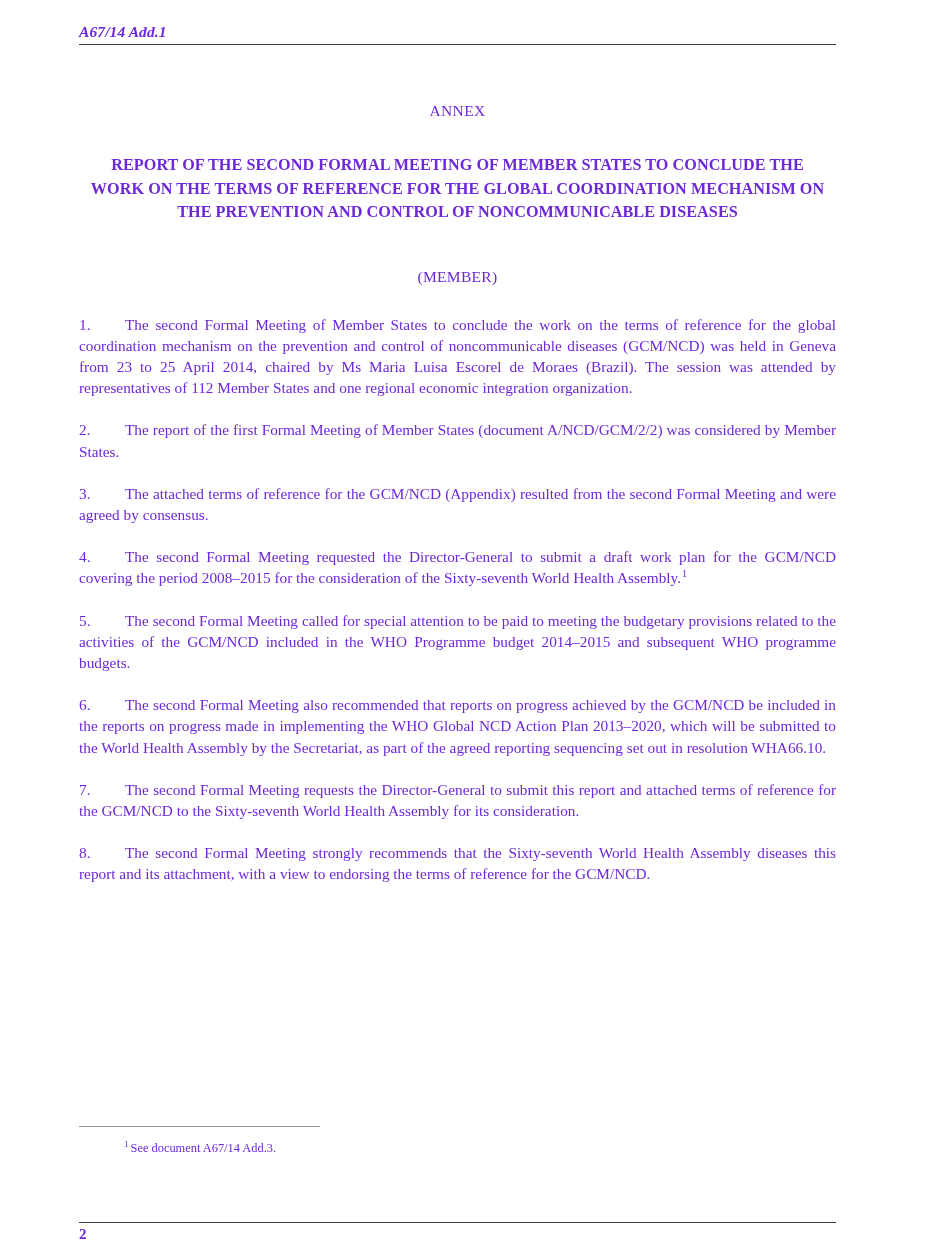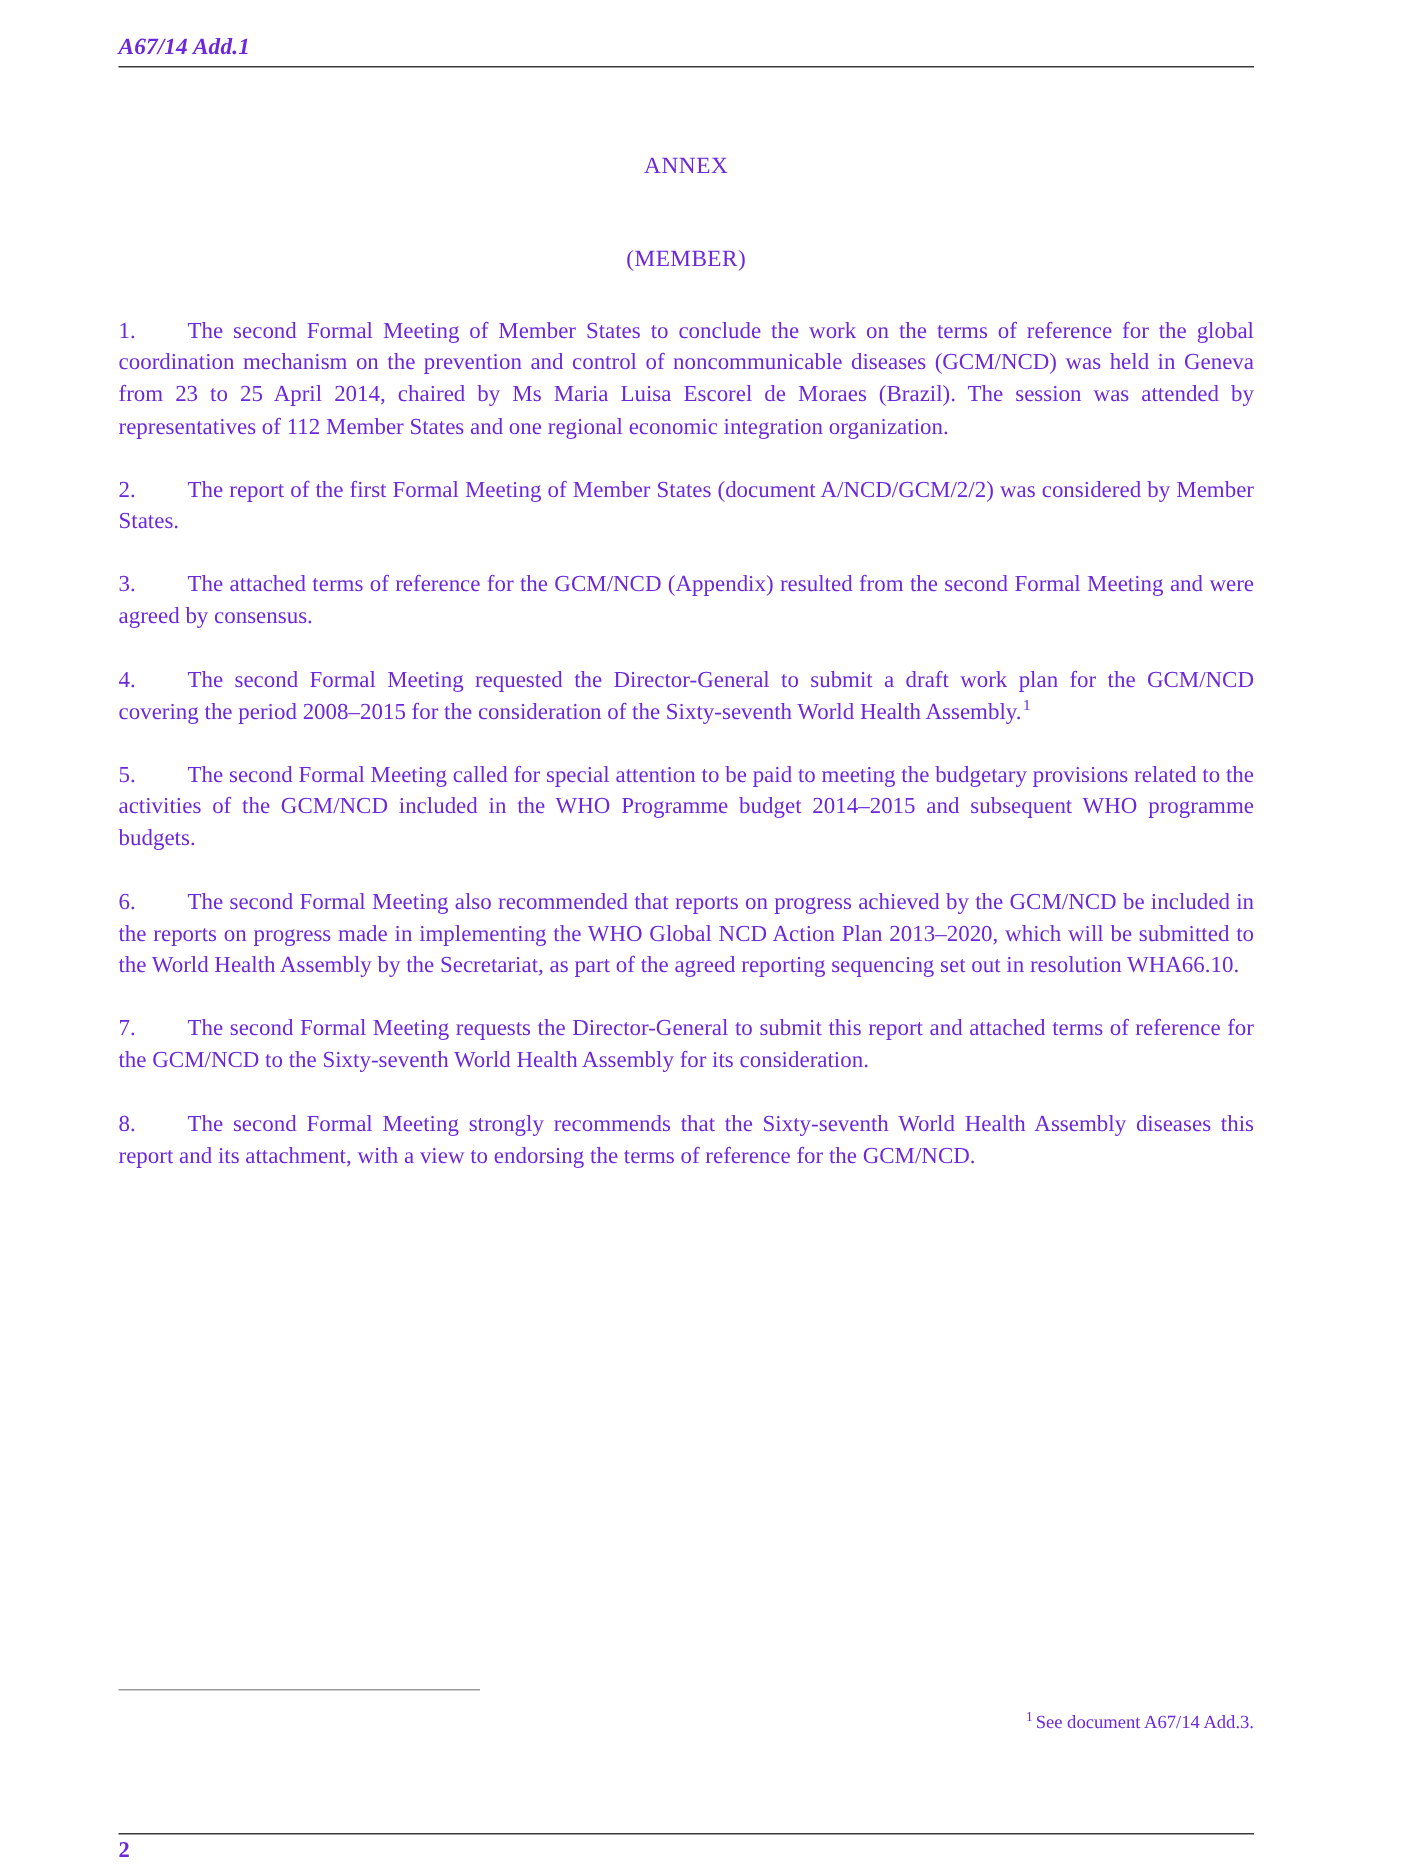--- a/index.html
+++ b/index.html
@@ -141,21 +141,20 @@
     width: 241px;
     height: 0;
     margin: 0 0 13px 0;
   }
 
   .footnote {
     font-size: 12.4px;
     line-height: 16px;
     margin: 0;
     padding-left: 45px;
-    text-align: right;
   }
 
   .footnote sup {
     font-size: 9px;
     vertical-align: super;
     line-height: 0;
     padding-right: 2px;
   }
 
   
@@ -189,20 +188,21 @@
 
   <div class="page-header">
     <span class="doc-symbol">A67/14 Add.1</span>
     <div class="rule"></div>
   </div>
 
   <div class="content">
 
     <div class="annex-label">ANNEX</div>
 
+    <h1 class="report-title">REPORT OF THE SECOND FORMAL MEETING OF MEMBER STATES TO CONCLUDE THE WORK ON THE TERMS OF REFERENCE FOR THE GLOBAL COORDINATION MECHANISM ON THE PREVENTION AND CONTROL OF NONCOMMUNICABLE DISEASES</h1>
 
     <div class="agreed-label">(MEMBER)</div>
 
     <div id="paragraph-list">
         <p class="para"><span class="num">1.</span><span class="body-text">The second Formal Meeting of Member States to conclude the work on the terms of reference for the global coordination mechanism on the prevention and control of noncommunicable diseases (GCM/NCD) was held in Geneva from 23 to 25 April 2014, chaired by Ms Maria Luisa Escorel de Moraes (Brazil). The session was attended by representatives of 112 Member States and one regional economic integration organization.</span></p>
         <p class="para"><span class="num">2.</span><span class="body-text">The report of the first Formal Meeting of Member States (document A/NCD/GCM/2/2) was considered by Member States.</span></p>
         <p class="para"><span class="num">3.</span><span class="body-text">The attached terms of reference for the GCM/NCD (Appendix) resulted from the second Formal Meeting and were agreed by consensus.</span></p>
         <p class="para"><span class="num">4.</span><span class="body-text">The second Formal Meeting requested the Director-General to submit a draft work plan for the GCM/NCD covering the period 2008–2015 for the consideration of the Sixty-seventh World Health Assembly.</span><sup class="fn-ref">1</sup></p>
         <p class="para"><span class="num">5.</span><span class="body-text">The second Formal Meeting called for special attention to be paid to meeting the budgetary provisions related to the activities of the GCM/NCD included in the WHO Programme budget 2014–2015 and subsequent WHO programme budgets.</span></p>
         <p class="para"><span class="num">6.</span><span class="body-text">The second Formal Meeting also recommended that reports on progress achieved by the GCM/NCD be included in the reports on progress made in implementing the WHO Global NCD Action Plan 2013–2020, which will be submitted to the World Health Assembly by the Secretariat, as part of the agreed reporting sequencing set out in resolution WHA66.10.</span></p>

